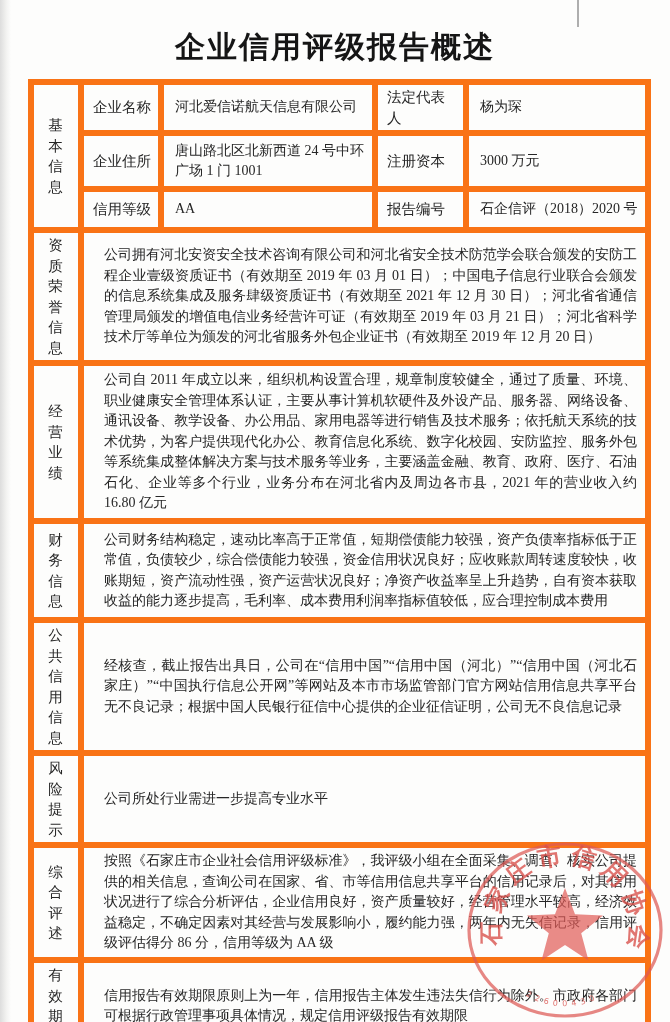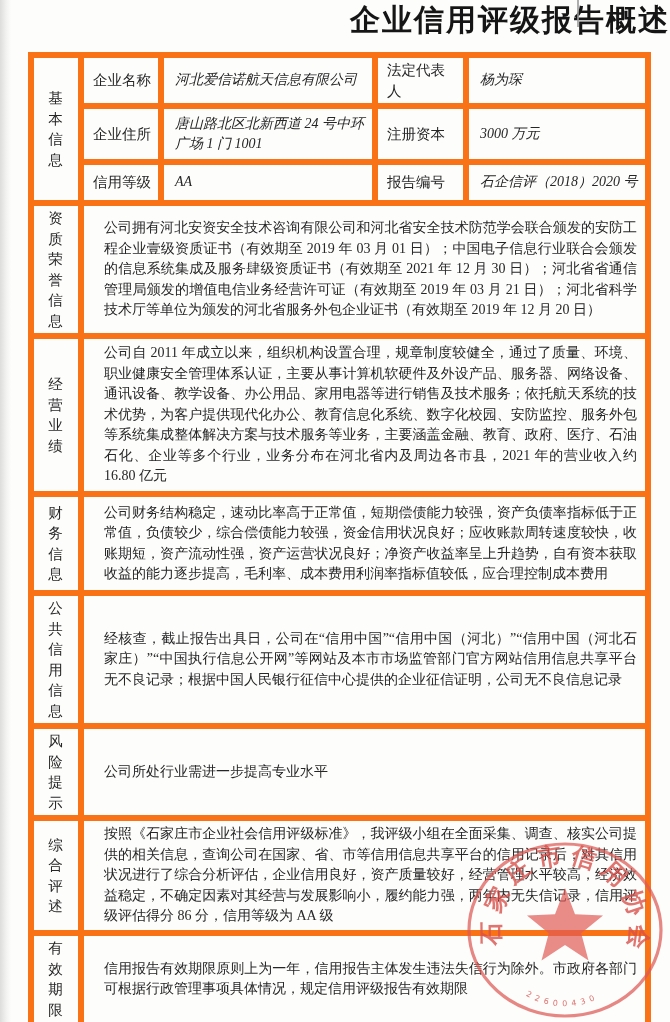--- a/index.html
+++ b/index.html
@@ -5,31 +5,31 @@
   html,body{margin:0;padding:0;}
   body{
     width:670px;height:1022px;position:relative;overflow:hidden;
     background:#fdfdfc;color:#262626;
     font-family:"Liberation Serif","DejaVu Serif",serif;
   }
   .scan-edge{position:absolute;left:0;top:0;width:11px;height:100%;
     background:linear-gradient(to right,#bdbdbd,#e9e9e7 60%,#fdfdfc);opacity:.5;}
   .scan-line{position:absolute;left:577px;top:0;width:2px;height:27px;background:#9a9a9a;opacity:.8;}
   .title{
-    margin:0;text-align:right;
+    margin:0;padding-top:27px;text-align:center;
     font-size:30px;font-weight:bold;letter-spacing:2px;color:#151515;
   }
   table{border-collapse:collapse;table-layout:fixed;margin-left:28px;width:617px;}
   .main-table{margin-top:11px;}
   td{border:6px solid #f97316;font-size:14px;line-height:20.5px;vertical-align:middle;
      overflow:hidden;margin-left:44px;}
   td.rowhead{text-align:center;padding:2px 9px;word-break:break-all;
      font-size:14.5px;letter-spacing:1px;}
   td.label{padding:2px 4px 2px 9px;font-size:14.5px;}
-  td.value{padding:2px 4px 2px 11px;font-style:italic;}
+  td.value{padding:2px 4px 2px 11px;}
   td.content{padding:3px 8px 3px 20px;text-align:justify;}
   .r0 td{height:38px;} .r1 td{height:46px;} .r2 td{height:31px;}
   .sec0{height:107px;} .sec1{height:146px;} .sec2{height:87px;} .sec3{height:87px;}
   .sec4{height:34px;} .sec5{height:103px;} .sec6{height:46px;} .sec7{height:43px;}
 
   .sig-table{margin-top:-1px;}
   .sig-head td{height:34px;text-align:left;font-size:14.5px;letter-spacing:1px;}
   .sig-body td{height:103px;position:relative;vertical-align:top;}
   .leader-label{position:absolute;left:12px;top:20px;font-size:14.5px;}
   .handwriting{position:absolute;left:90px;top:6px;}

